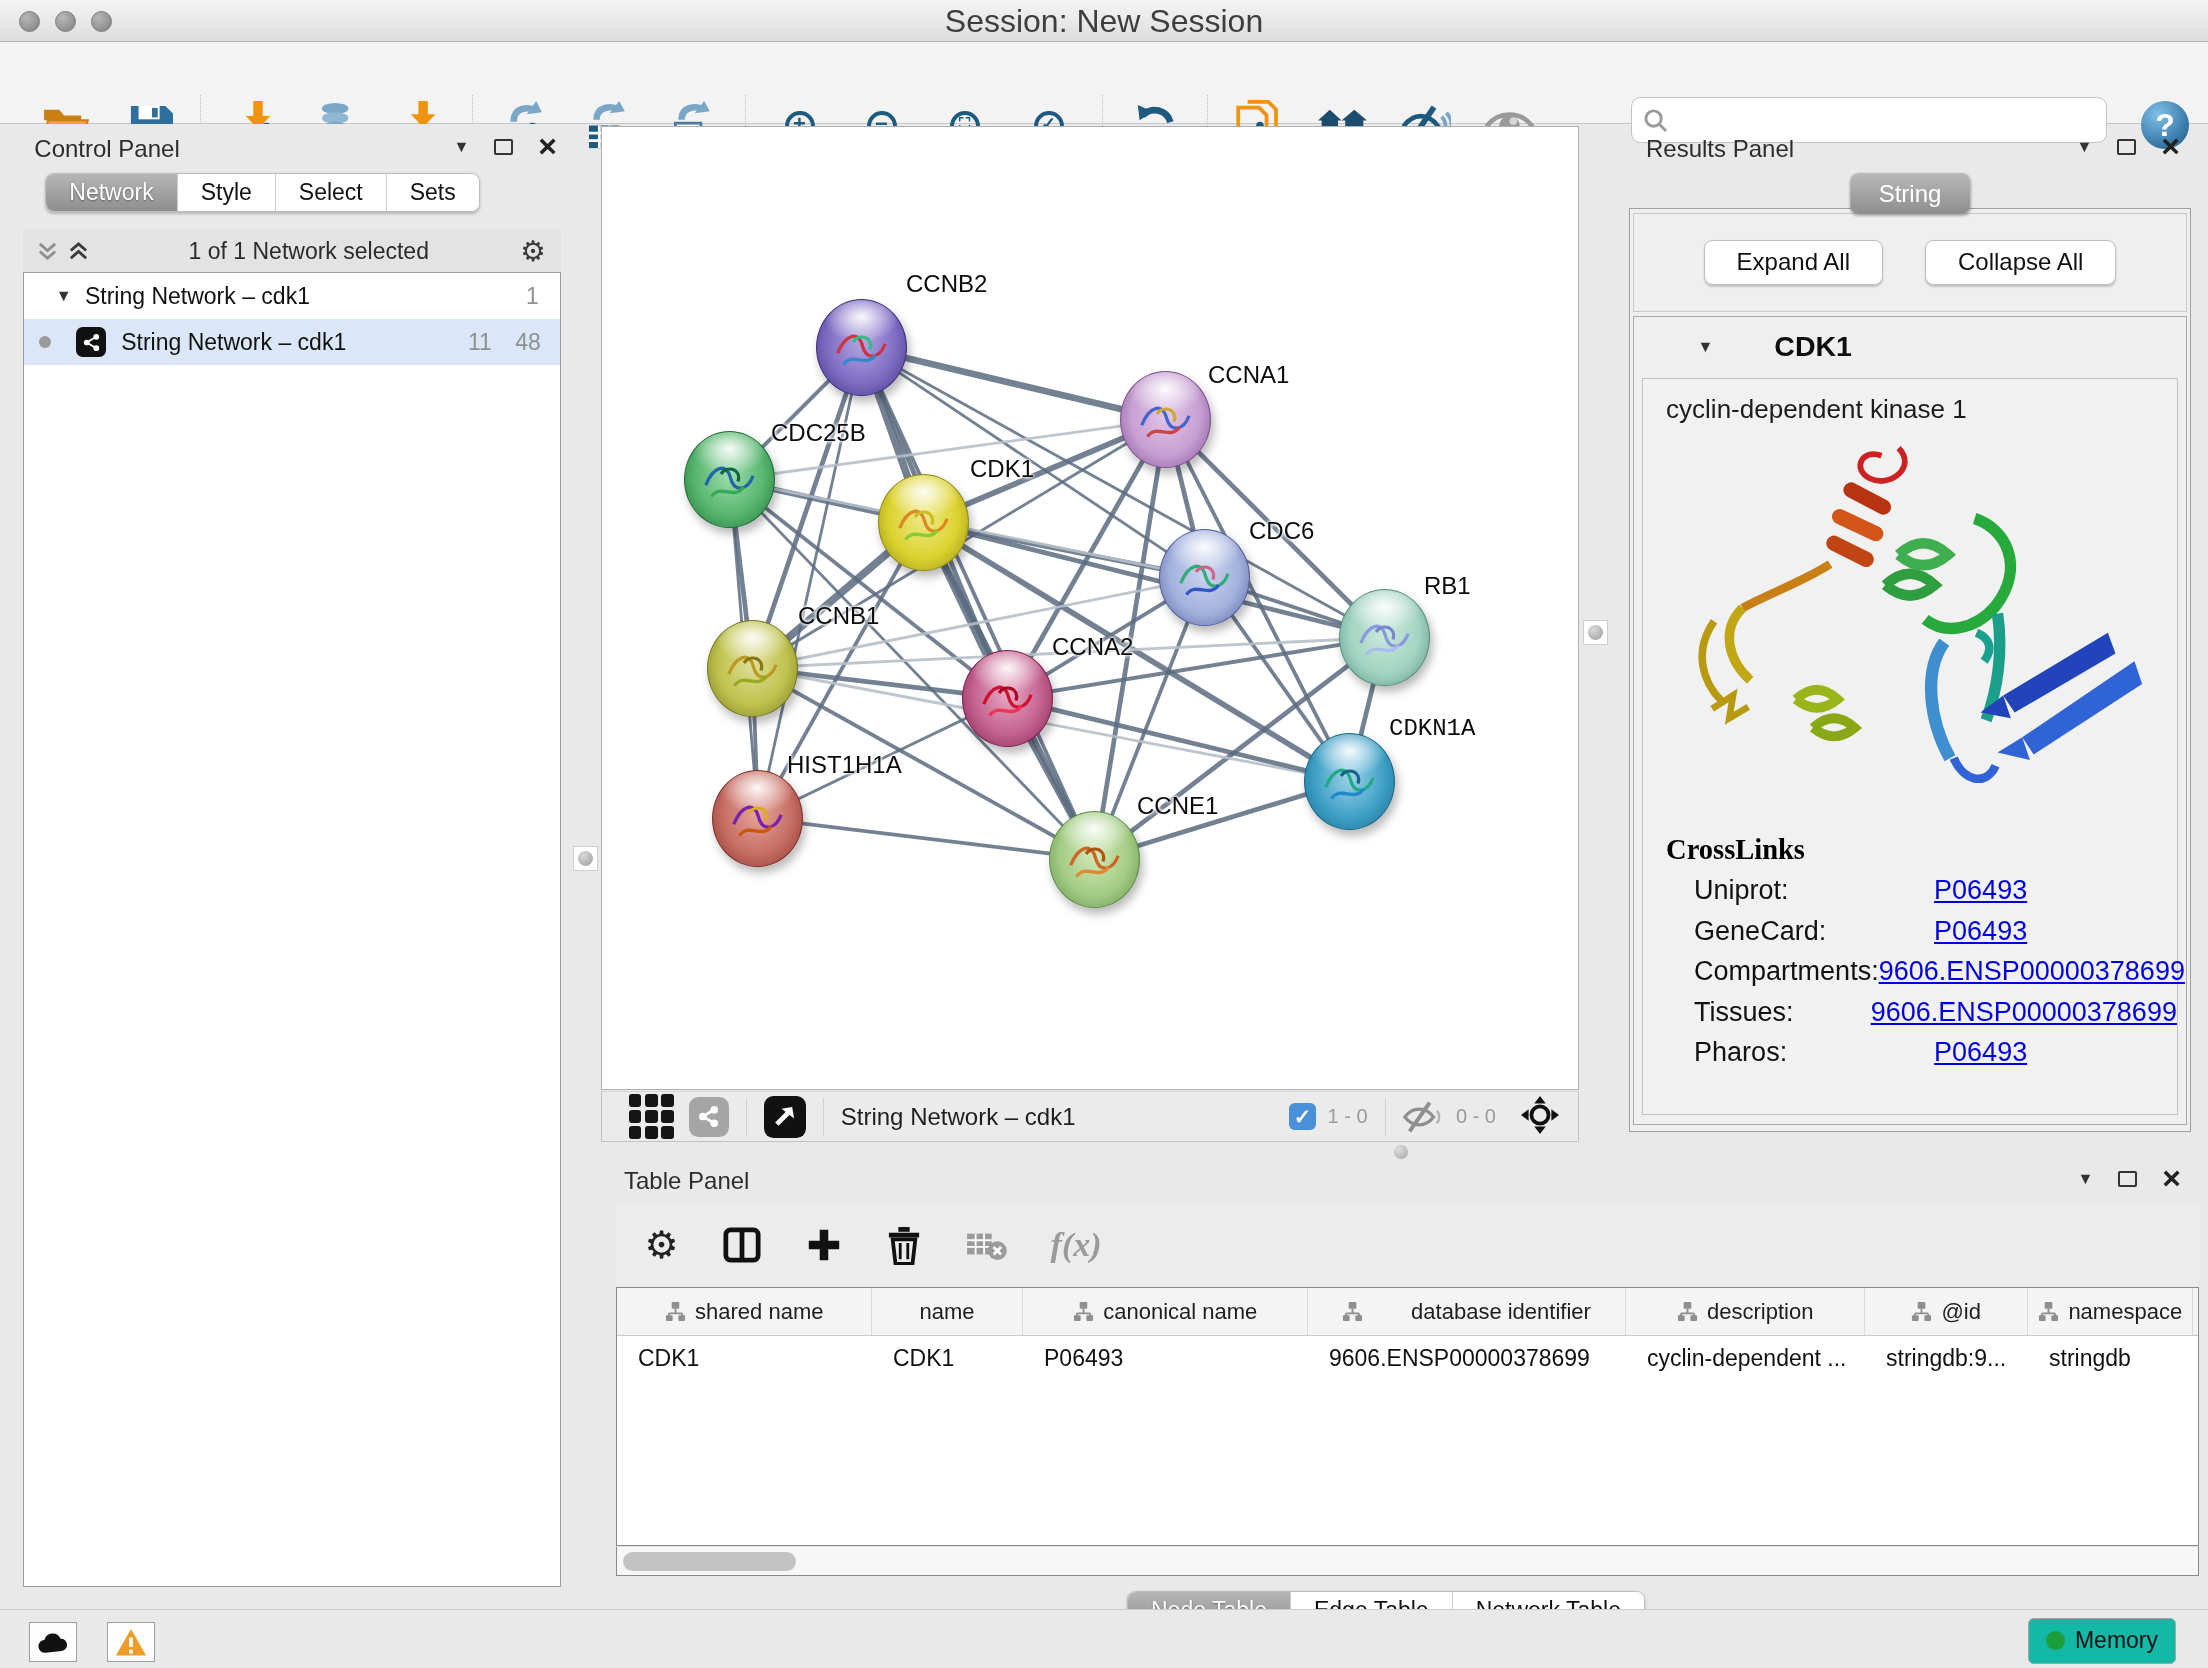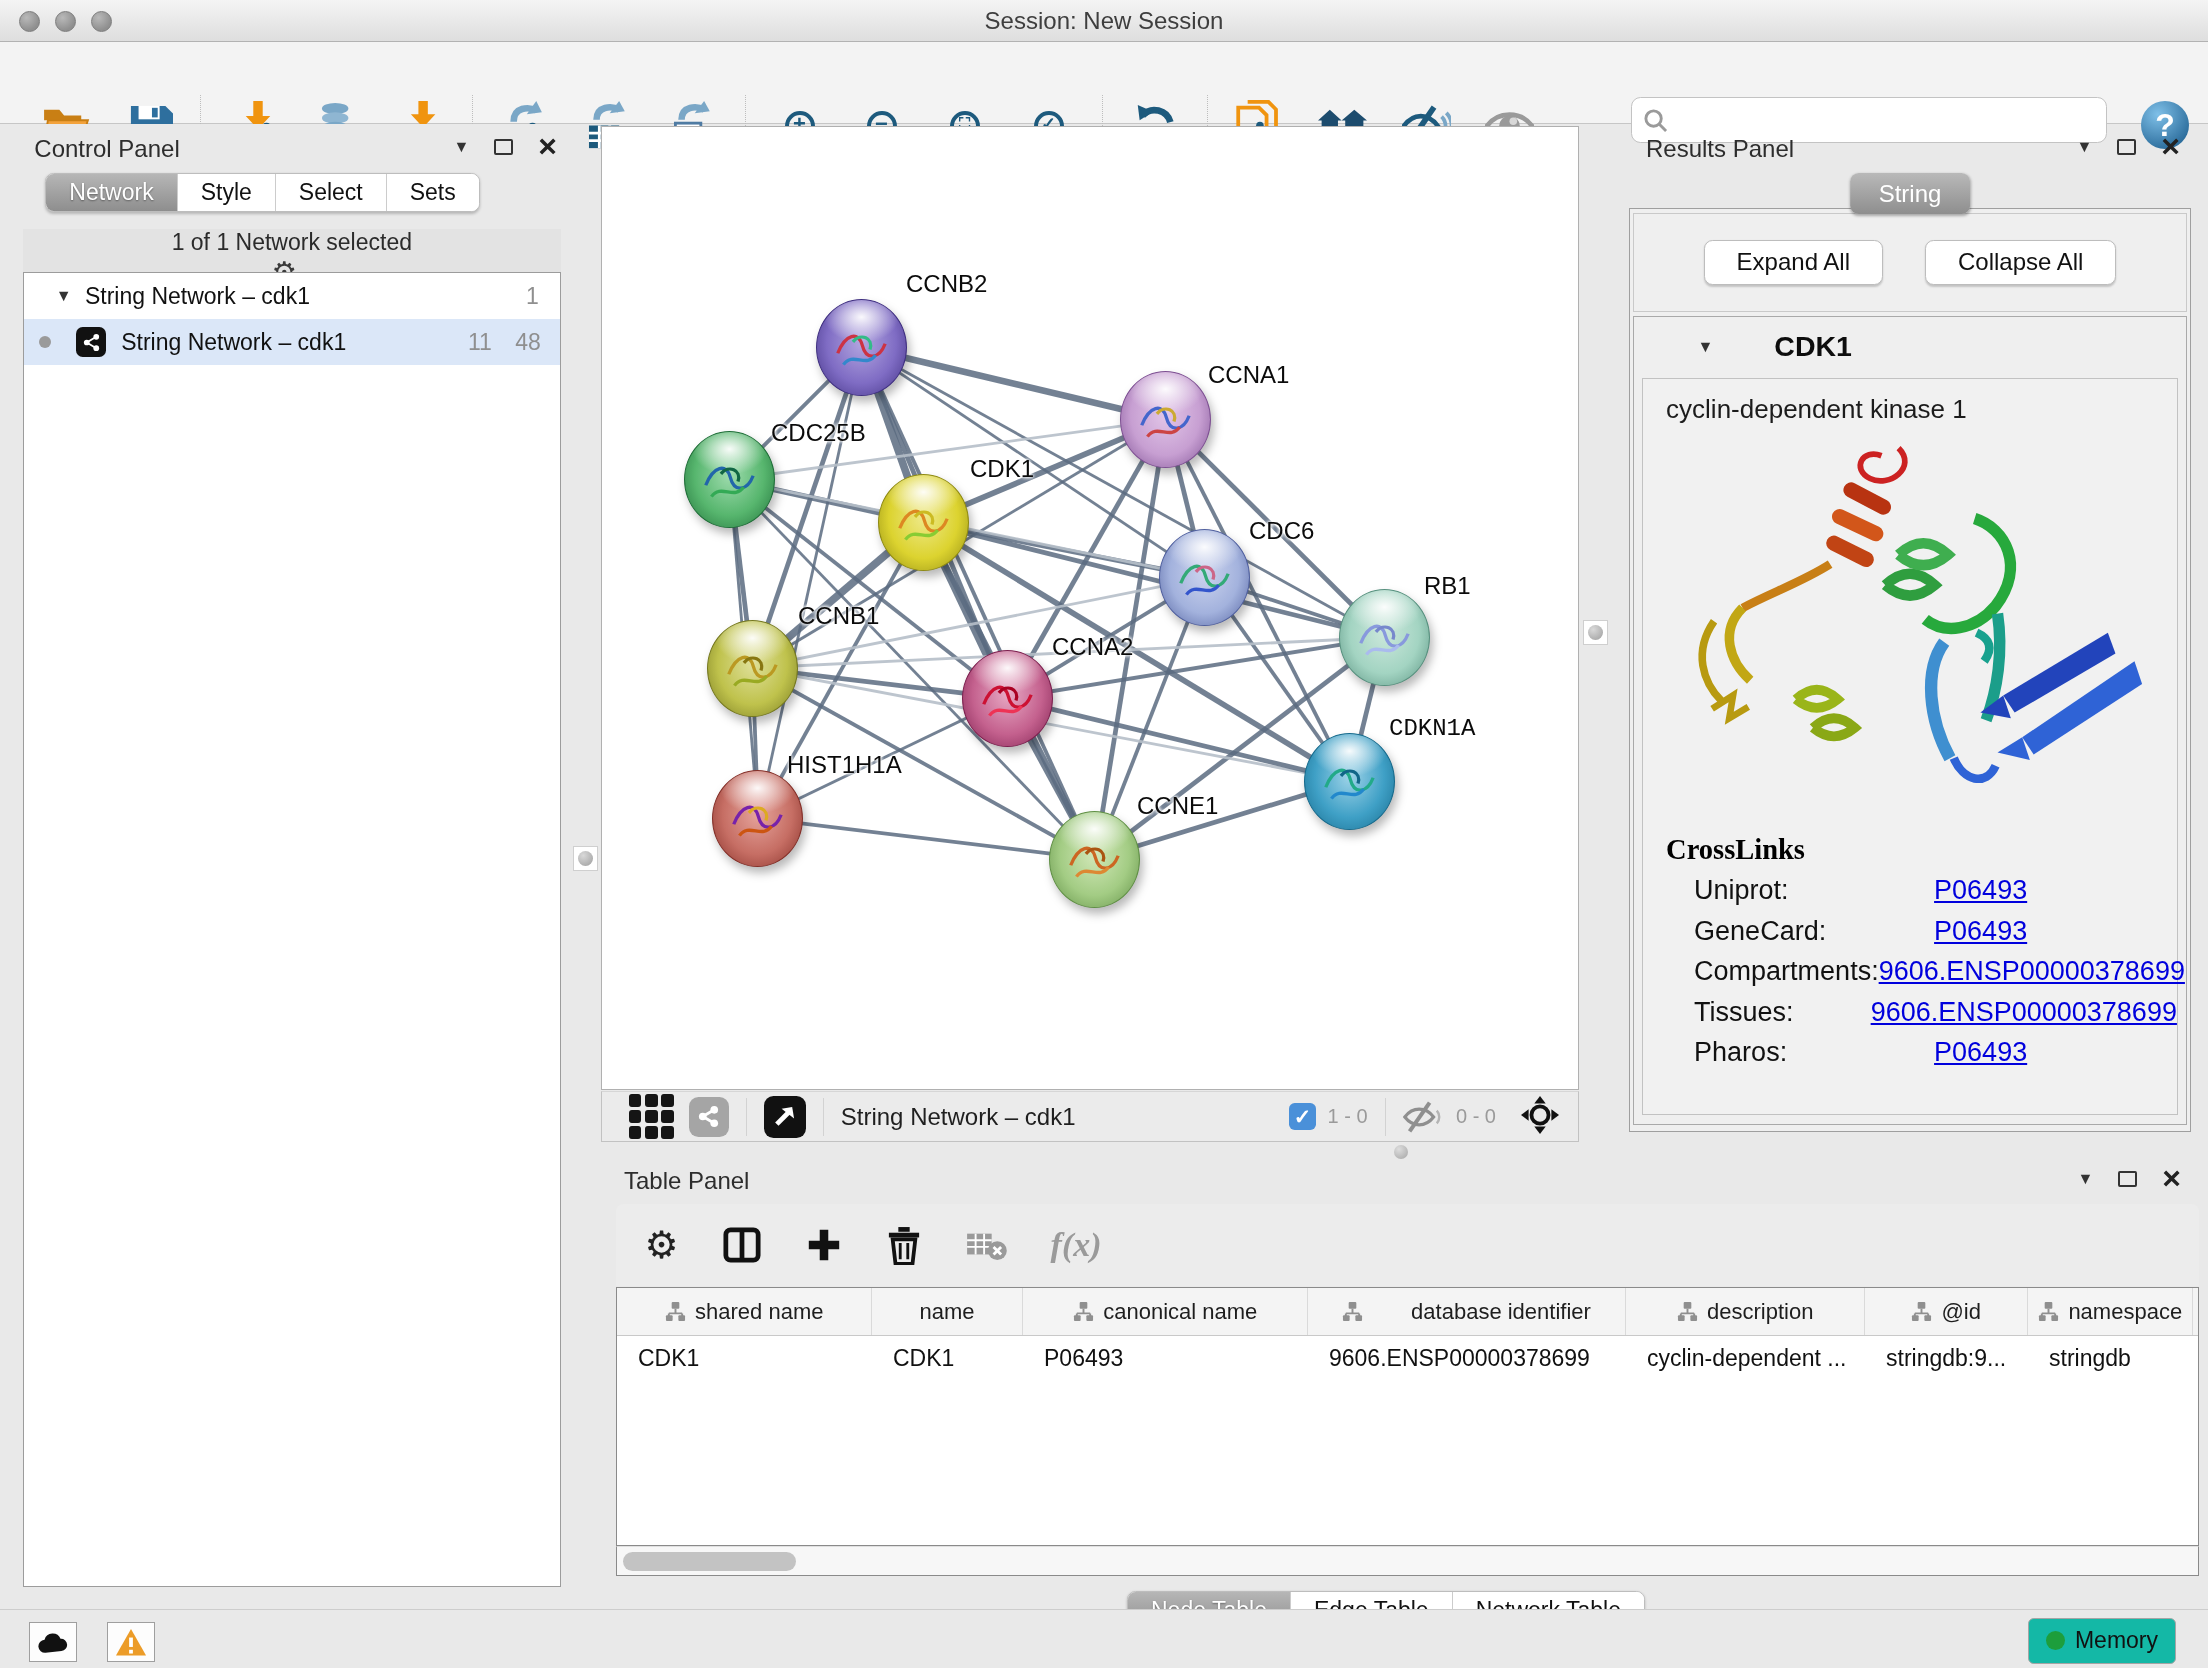--- a/index.html
+++ b/index.html
@@ -5,21 +5,21 @@
   html,body{margin:0;padding:0;background:#cfcfcf;}
   *{box-sizing:border-box;font-family:"Liberation Sans",sans-serif;}
   .app{position:relative;width:2208px;height:1668px;background:#e9e9e9;overflow:hidden;}
 
   
   .titlebar{position:absolute;left:0;top:0;width:100%;height:42px;
     background:linear-gradient(#f4f4f4,#dedede);border-bottom:1px solid #b2b2b2;}
   .tl{position:absolute;top:10.5px;width:21px;height:21px;border-radius:50%;
     background:radial-gradient(circle at 35% 30%,#b9b9b9,#8f8f8f 70%);border:1px solid #7c7c7c;}
   .win-title{position:absolute;left:0;right:0;top:0;height:42px;line-height:42px;text-align:center;
-    font-size:24px;color:#3e3e3e;}
+    font-size:32px;color:#3e3e3e;}
 
   
   .toolbar{position:absolute;left:0;top:42px;width:100%;height:82px;background:#f3f3f3;
     border-bottom:1px solid #c6c6c6;}
   .tb-ico{position:absolute;top:59px;width:49px;height:49px;display:flex;align-items:center;justify-content:center;}
   .tb-div{position:absolute;top:53px;height:59px;border-left:1.9px dotted #bdbdbd;}
   .mag{width:30px;height:30px;border:4.8px solid #1d5a7d;border-radius:50%;position:relative;}
   .mag::after{content:"";position:absolute;width:16px;height:6.7px;background:#1d5a7d;border-radius:2.9px;
     transform:rotate(45deg);right:-13.3px;bottom:-8.6px;}
   .mag .sym{position:absolute;inset:-3.8px 0 0 0;display:flex;align-items:center;justify-content:center;
@@ -41,21 +41,21 @@
   .seg{display:inline-flex;border-radius:8.6px;overflow:hidden;border:1px solid #bdbdbd;
     box-shadow:0 1.9px 2.9px rgba(0,0,0,.22);background:#fff;}
   .seg .tab{padding:4.8px 23px;background:#fff;color:#111;font-size:23px;border-right:1px solid #cccccc;
     white-space:nowrap;}
   .seg .tab:last-child{border-right:none;}
   .seg .tab.sel{background:linear-gradient(#b6b6b6,#8e8e8e);color:#fff;text-shadow:0 1px 1.9px rgba(0,0,0,.4);}
 
   
   .control-panel{position:absolute;left:13.3px;top:124px;width:557px;height:1484px;background:#e9e9e9;}
   .cp-status{position:absolute;left:9.5px;top:105px;right:9.5px;height:44px;background:#e3e3e3;
-    display:flex;align-items:center;font-size:23px;color:#2b2b2b;flex-direction:column;}
+    display:flex;align-items:center;font-size:23px;color:#2b2b2b;}
   .tree-box{position:absolute;left:9.5px;top:148px;right:9.5px;bottom:21px;background:#fff;
     border:1.9px solid #9c9c9c;}
   .tree-row{display:flex;align-items:center;height:46px;font-size:23px;color:#111;position:relative;}
   .tree-row.sel{background:#dbe7f8;}
   .cnt{position:absolute;color:#8f8f8f;font-size:23px;}
   .share-sq{width:30px;height:30px;border-radius:6.7px;background:#111;display:flex;align-items:center;justify-content:center;}
 
   
   .net-canvas{position:absolute;left:601px;top:126px;width:978px;height:964px;background:#fff;
     border:1px solid #b0b0b0;}

